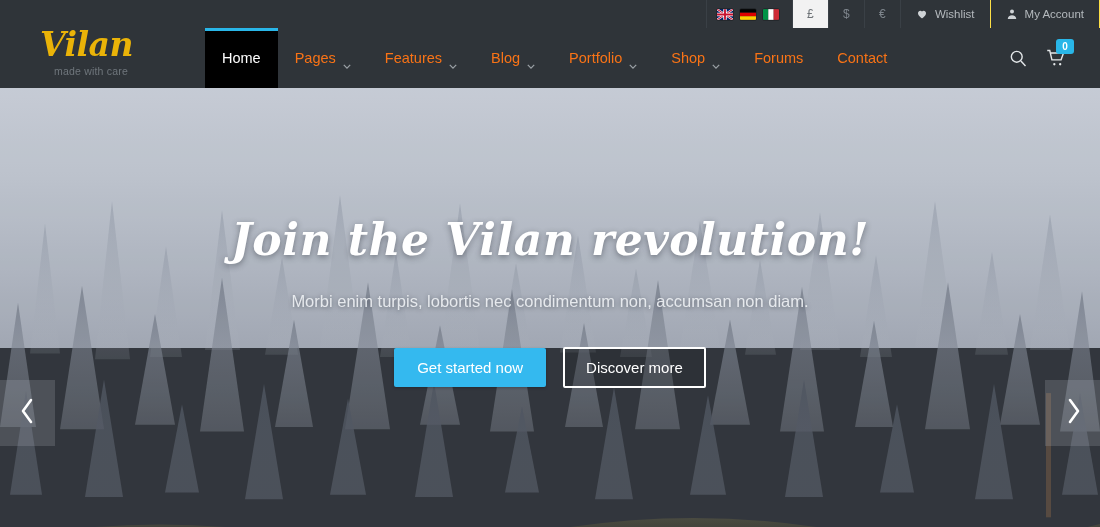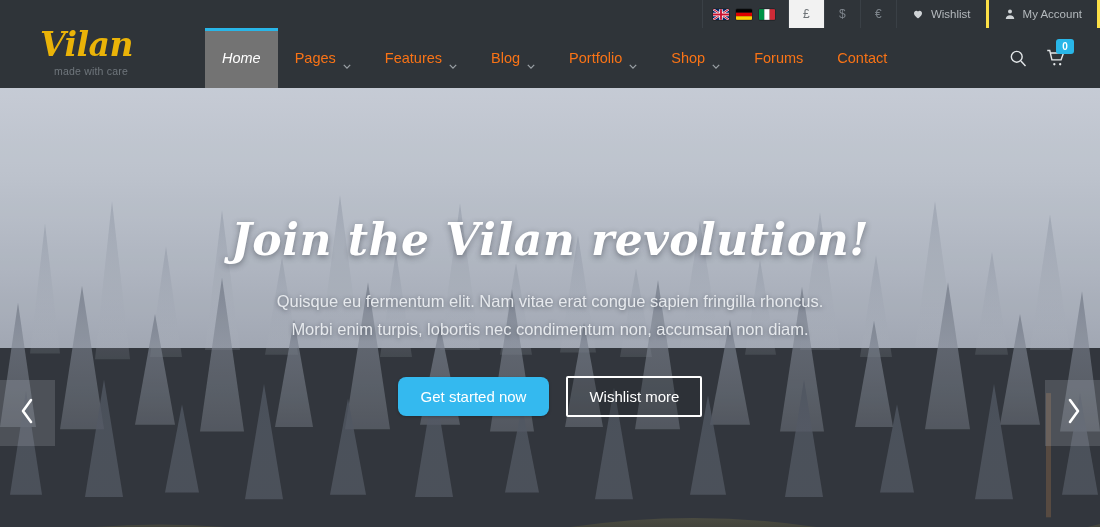--- a/index.html
+++ b/index.html
@@ -22,21 +22,21 @@
     padding:0 13px 0 10px; border-left:1px solid #3a4046; border-right:1px solid #3a4046;
   }
   .flag { width:16px; height:11px; display:block; border-radius:1px; box-shadow:0 0 0 .5px rgba(0,0,0,.45); }
   .cur {
     width:36px; display:flex; align-items:center; justify-content:center;
     border-right:1px solid #3a4046; color:#7e858c; font-size:12px; cursor:pointer;
   }
   .cur.active { background:#f2f2f2; color:#6d7276; }
   .tb-link {
     display:flex; align-items:center; gap:7px; padding:0 15px;
-    border-right:3px solid #fde047; color:#b4b9bd; cursor:pointer; font-size:11.5px;
+    border-right:1px solid #fde047; color:#b4b9bd; cursor:pointer; font-size:11.5px;
   }
   .tb-link:first-child { border-left:1px solid #3a4046; }
   .tb-ico { display:inline-flex; width:12px; height:12px; color:#cfd3d6; }
   .tb-ico svg { width:100%; height:100%; fill:currentColor; }
 
   
   .header {
     position:relative; height:60px; background:#2f3439;
     display:flex; align-items:stretch; z-index:35;
   }
@@ -49,21 +49,21 @@
     font-size:33px; color:#eab308; line-height:1; letter-spacing:-.5px;
   }
   .logo-sub {
     font-size:10.5px; color:#6f767c; letter-spacing:.2px; margin-top:4px; padding-left:14px;
   }
   .nav { display:flex; align-items:stretch; flex:1; }
   .nav-item {
     position:relative; display:flex; align-items:center; gap:7px;
     padding:0 17px; color:#f97316; font-size:14.5px; cursor:pointer;
   }
-  .nav-item.active { background:#737373; color:#ffffff;font-style:italic; }
+  .nav-item.active { background:#000000; color:#ffffff; }
   .nav-item.active::before {
     content:""; position:absolute; left:0; right:0; top:0; height:3px; background:#29b6e8;
   }
   .caret { width:8px; height:5px; display:inline-block; }
   .caret svg { width:100%; height:100%; stroke:#9aa0a5; fill:none; stroke-width:1.6; }
   .nav-right { display:flex; align-items:center; gap:18px; padding-right:34px; }
   .icon-btn { width:20px; height:20px; color:#e3e6e8; cursor:pointer; position:relative; }
   .icon-btn svg { width:100%; height:100%; fill:none; stroke:currentColor; stroke-width:1.7; }
   .cart-badge {
     position:absolute; top:-9px; left:10px; min-width:18px; height:15px;
@@ -92,21 +92,21 @@
     font-size:44px; color:#ffffff; letter-spacing:.5px;
     text-shadow:0 2px 6px rgba(30,36,45,.45);
   }
   .hero-sub {
     margin-top:22px; text-align:center; color:#e6e9ed; font-size:16.5px;
     line-height:1.72; text-shadow:0 1px 4px rgba(30,36,45,.5);
   }
   .hero-btns { margin-top:32px; display:flex; gap:17px; align-items:center; }
   .btn-primary {
     background:#34b9ef; color:#ffffff; font-size:15px;
-    padding:11px 23px; border-radius:8px; border:none; cursor:pointer;
+    padding:11px 23px; border-radius:2px; border:none; cursor:pointer;
     box-shadow:0 1px 3px rgba(0,0,0,.25);
   }
   .btn-ghost {
     background:rgba(30,34,40,.25); color:#ffffff; font-size:15px;
     padding:10px 21px; border:2px solid #ffffff; border-radius:2px; cursor:pointer;
   }
 
   .slide-arrow {
     position:absolute; top:292px; width:55px; height:66px;
     background:rgba(185,192,202,.20);
@@ -373,26 +373,25 @@
             <circle cx="1052" cy="424" r="2.3"></circle>
         </g>
       </svg>
 
       <div class="hero-tint"></div>
     </div>
 
     <div class="hero-content">
       <div class="hero-title">Join the Vilan revolution!</div>
       <div class="hero-sub">
-        <div>Quisque eu fermentum elit. Nam vitae erat congue sapien fringilla rhoncus.</div>
         <div>Morbi enim turpis, lobortis nec condimentum non, accumsan non diam.</div>
       </div>
       <div class="hero-btns">
         <button class="btn-primary">Get started now</button>
-        <button class="btn-ghost">Wishlist more</button>
+        <button class="btn-ghost">Discover more</button>
       </div>
     </div>
 
     <div class="slide-arrow left">
       <span>
         <svg viewBox="0 0 16 26">
             <polyline points="11,2 3,13 11,24"></polyline>
           </svg>
       </span>
     </div>

